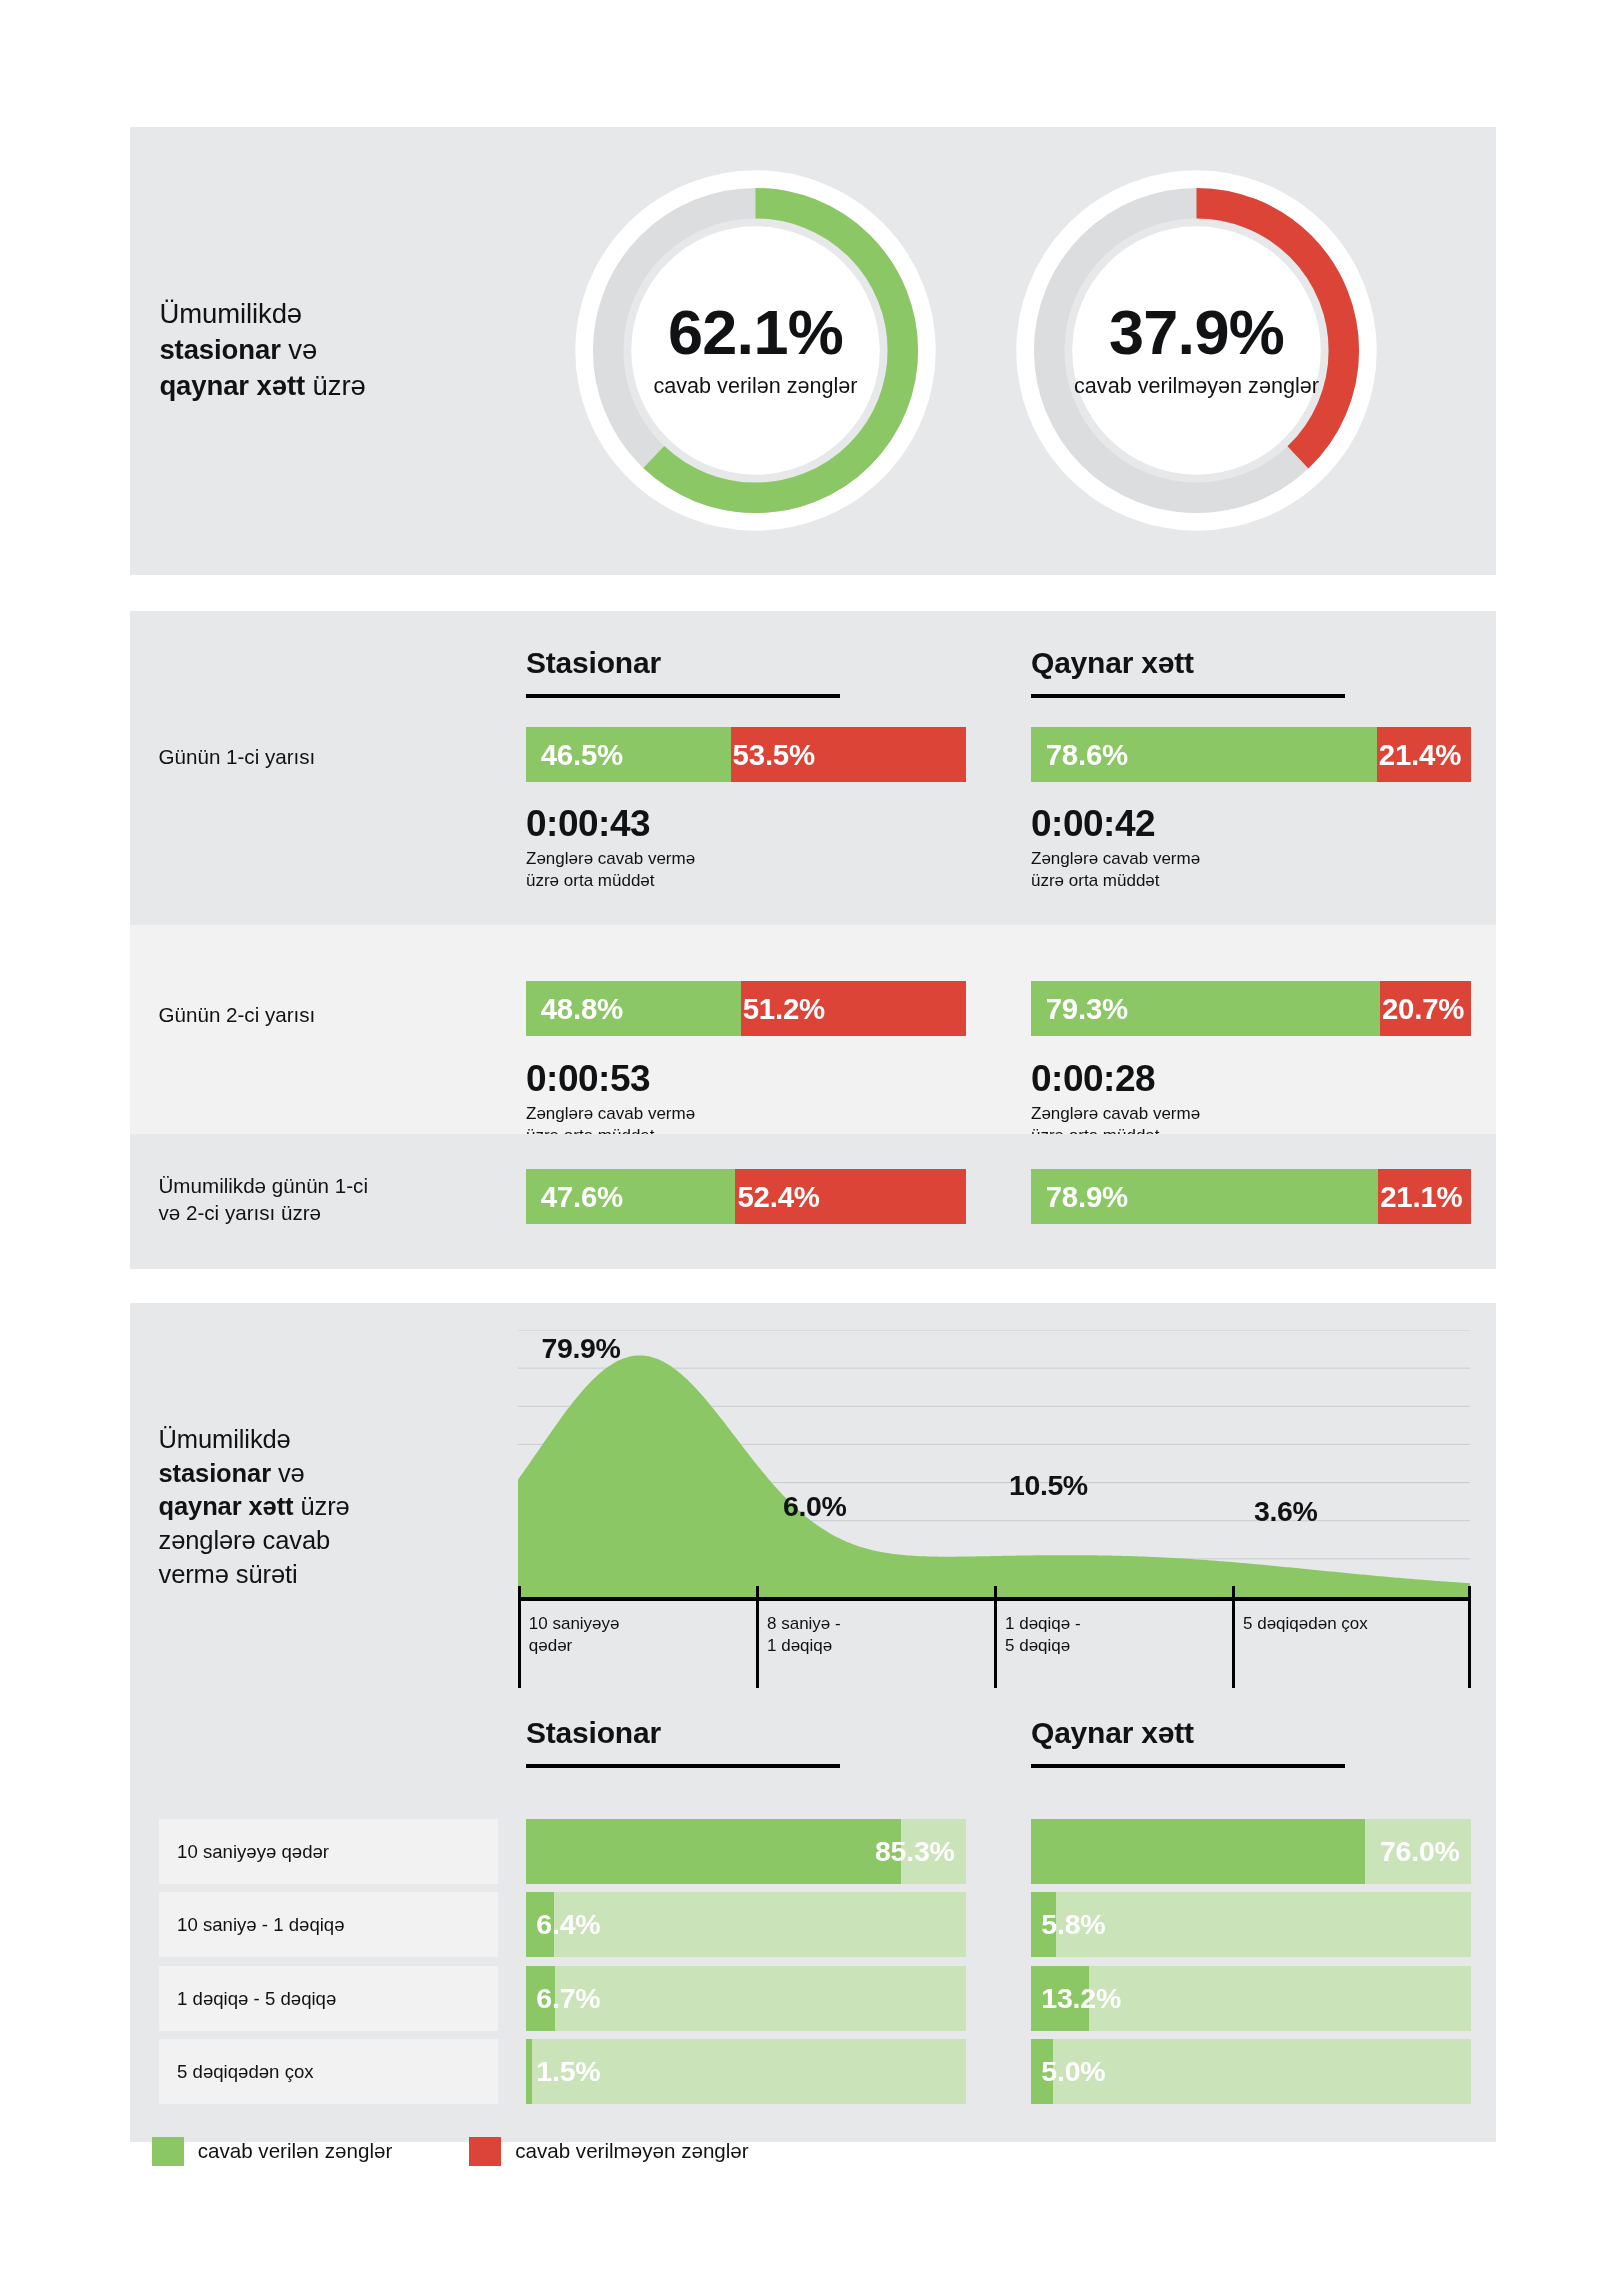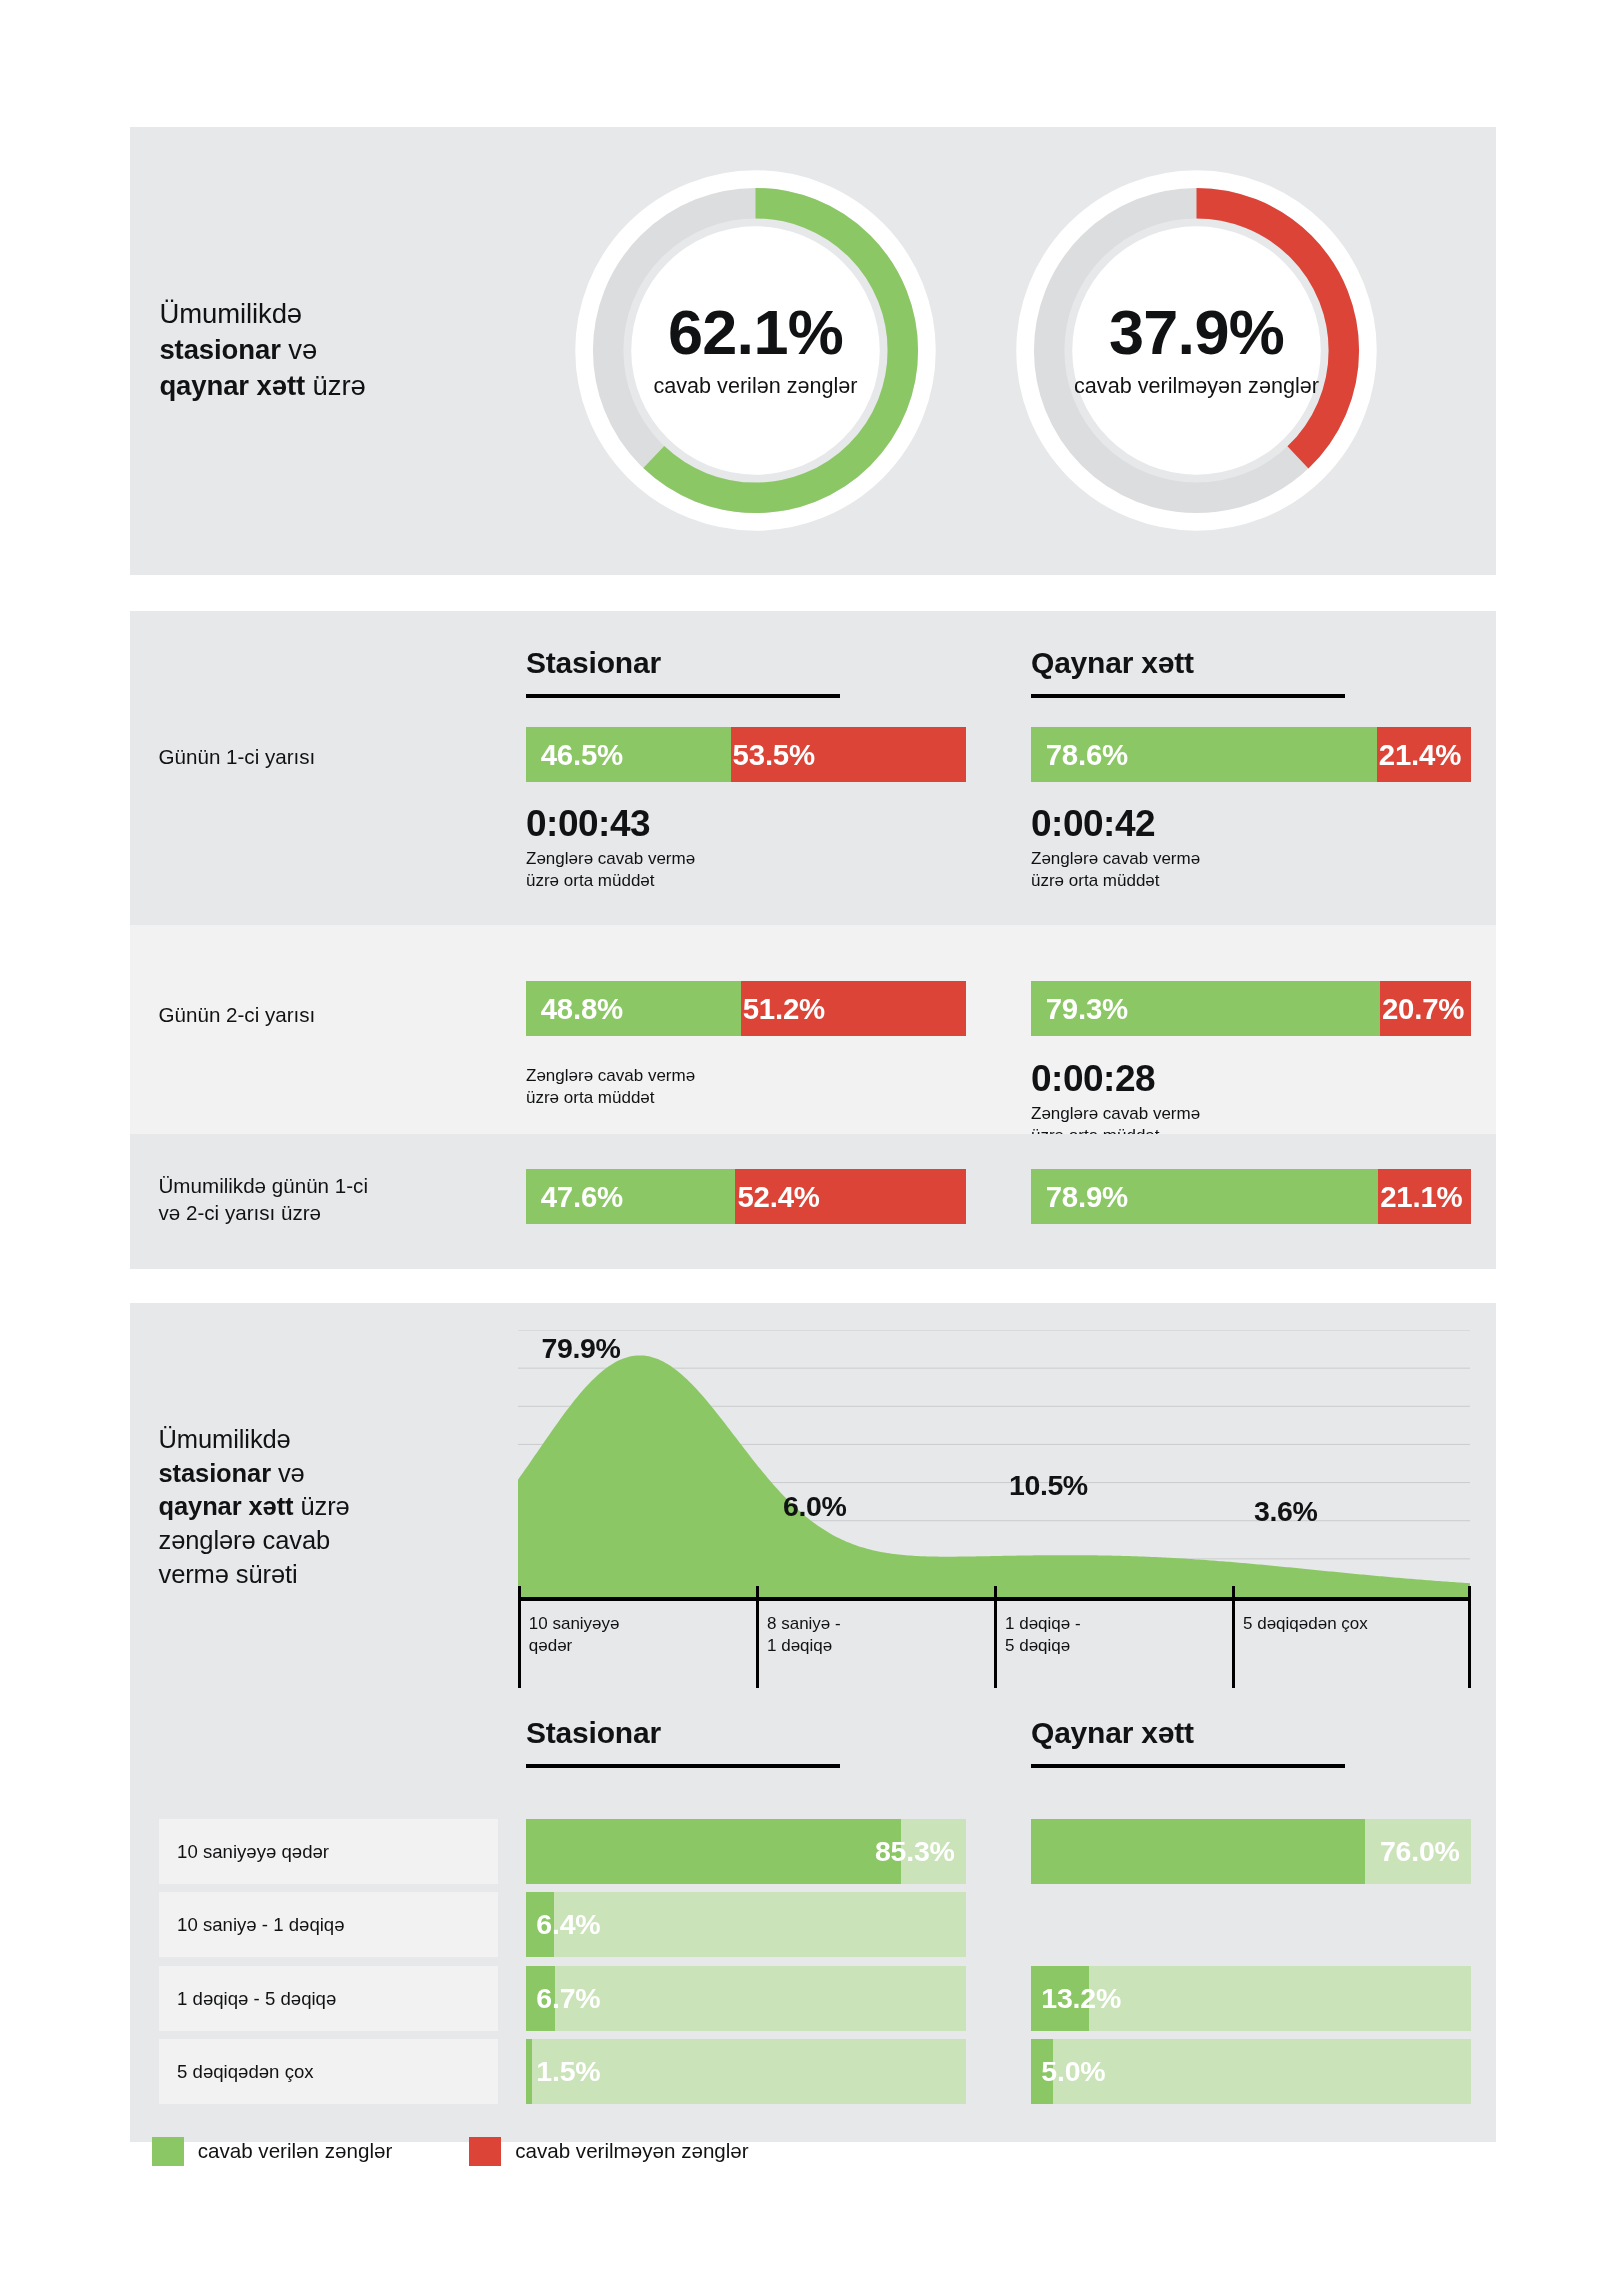--- a/index.html
+++ b/index.html
@@ -238,20 +238,21 @@
       <div class="bar b2">
         <div class="g" style="width: 79.3%;">
           <span class="v">79.3%</span>
         </div>
         <div class="r" style="width: 20.7%;">
           <span class="v">20.7%</span>
         </div>
       </div>
 
       <div class="dur d1">
+        <div class="big">0:00:53</div>
         <div class="sub">
           <span>Zənglərə cavab vermə</span><br>
           <span>üzrə orta müddət</span>
         </div>
       </div>
       <div class="dur d2">
         <div class="big">0:00:28</div>
         <div class="sub">
           <span>Zənglərə cavab vermə</span><br>
           <span>üzrə orta müddət</span>
@@ -360,20 +361,24 @@
           <div class="lbl inside">76.0%</div>
         </div>
       </div>
 
       <div class="trow" style="top:174px;">
         <div class="cell-lab">10 saniyə - 1 dəqiqə</div>
         <div class="trk k1">
           <div class="fill" style="width: 6.4%;"></div>
           <div class="lbl outside">6.4%</div>
         </div>
+        <div class="trk k2">
+          <div class="fill" style="width: 5.8%;"></div>
+          <div class="lbl outside">5.8%</div>
+        </div>
       </div>
 
       <div class="trow" style="top:248px;">
         <div class="cell-lab">1 dəqiqə - 5 dəqiqə</div>
         <div class="trk k1">
           <div class="fill" style="width: 6.7%;"></div>
           <div class="lbl outside">6.7%</div>
         </div>
         <div class="trk k2">
           <div class="fill" style="width: 13.2%;"></div>

